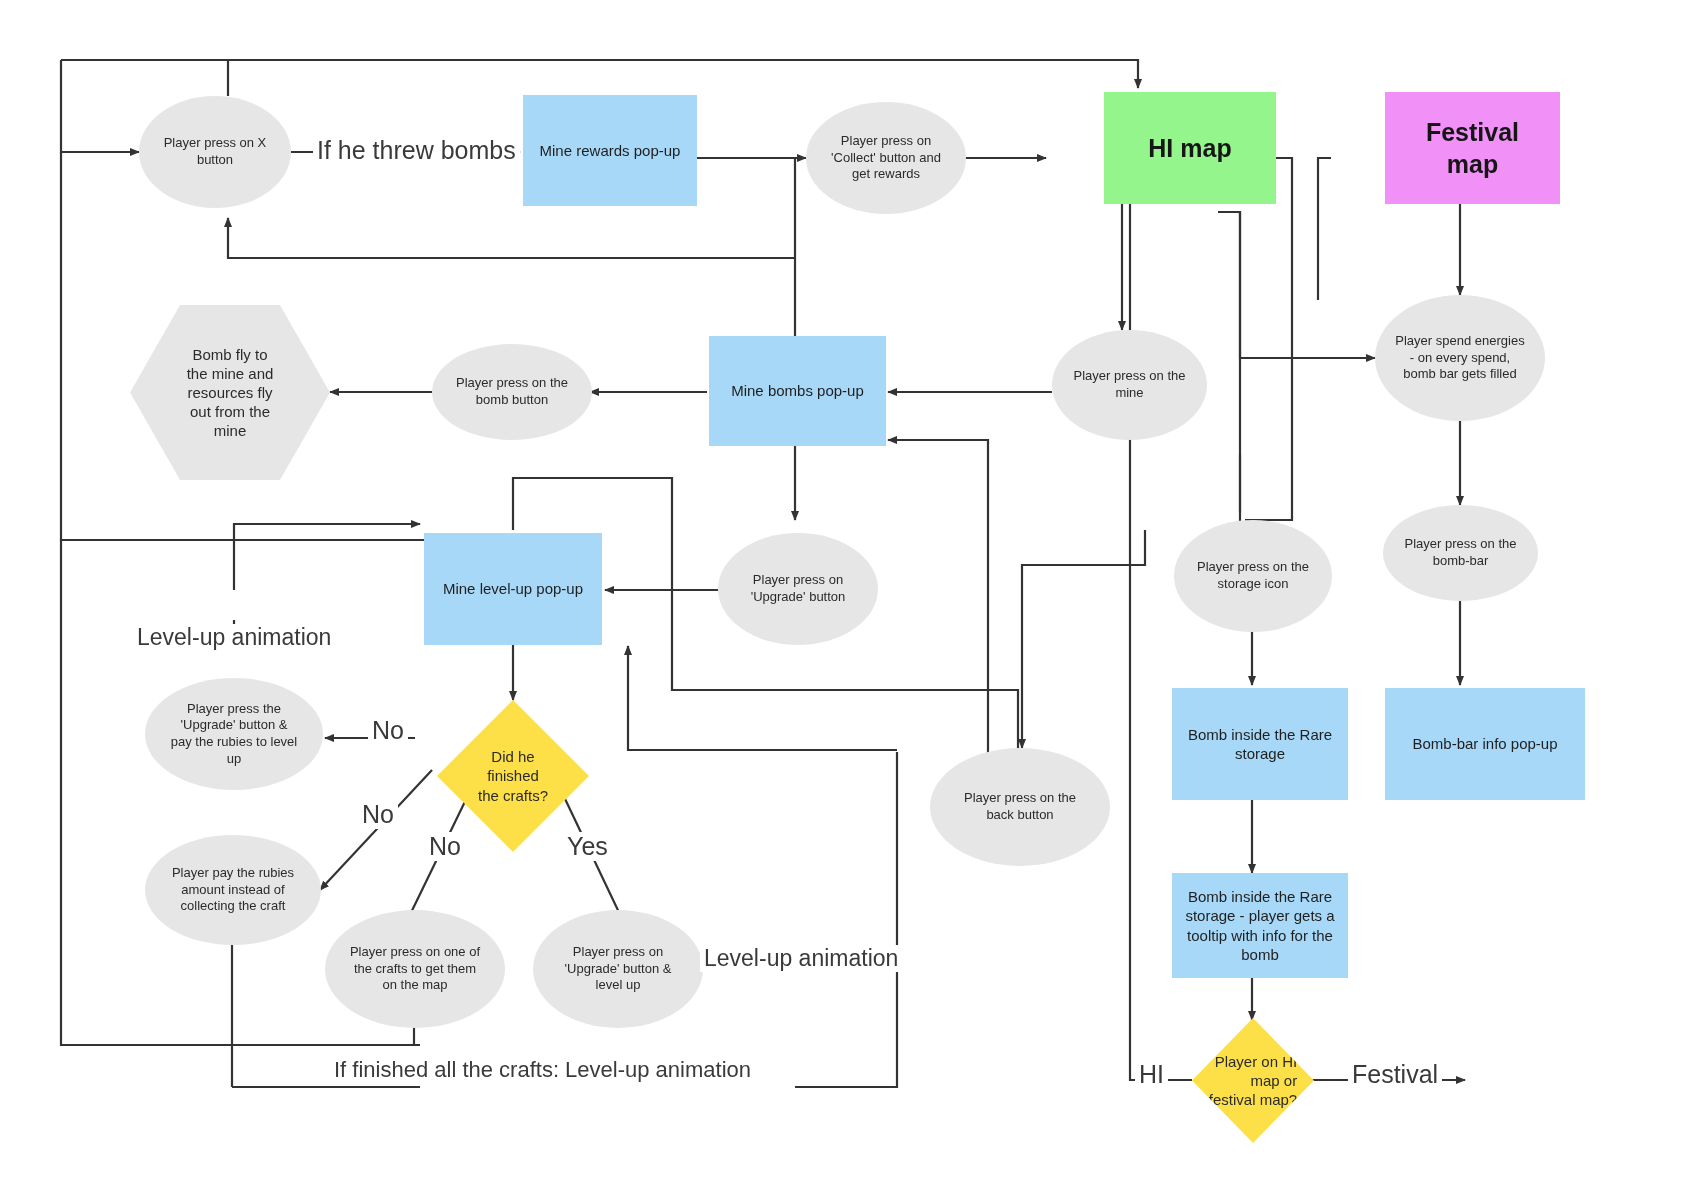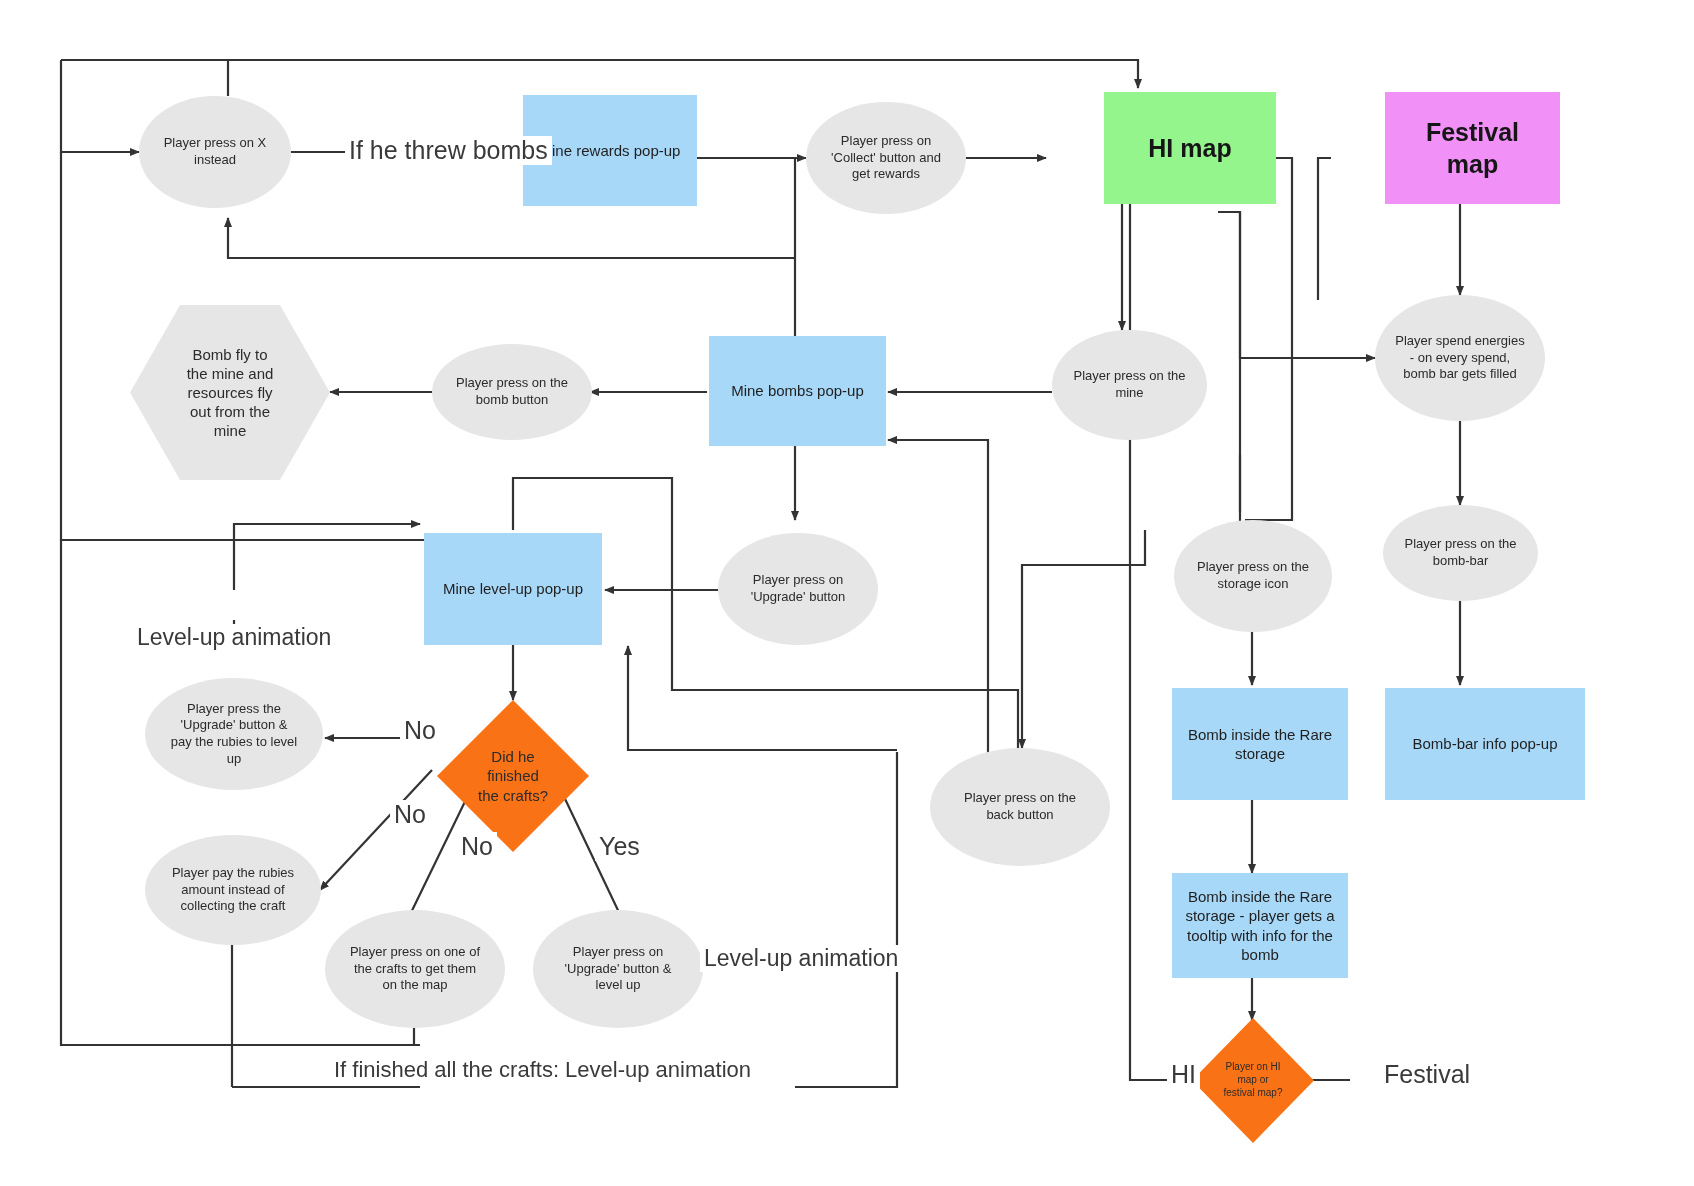--- a/index.html
+++ b/index.html
@@ -66,46 +66,45 @@
     font-weight: bold;
     color: #161616;
   }
   .sh-hex {
     background: #e6e6e6;
     font-size: 15px;
     color: #2b2b2b;
     clip-path: polygon(25% 0%, 75% 0%, 100% 50%, 75% 100%, 25% 100%, 0% 50%);
   }
   .sh-diamond {
-    background: #f97316;
+    background: #fde047;
     font-size: 15px;
     color: #2b2b2b;
     clip-path: polygon(50% 0%, 100% 50%, 50% 100%, 0% 50%);
   }
-  .sh-diamond.small-text { font-size: 10px; }
+  .sh-diamond.small-text { font-size: 15px; text-align: right; }
   
   .annot {
     position: absolute;
     font-size: 23px;
     color: #3a3a3a;
     white-space: nowrap;
     z-index: 3;
     background: #ffffff;
     padding: 0 4px;
   }
   .annot.sm { font-size: 22px; }
   .edge-label {
     position: absolute;
     font-size: 25px;
     color: #3a3a3a;
     white-space: nowrap;
     z-index: 3;
     background: #ffffff;
     padding: 0 4px;
-    margin-left: 32px;
   }
 </style>
 </head>
 <body>
 
 <div id="canvas">
 
   <svg id="edges" viewBox="0 0 1694 1186" width="1694" height="1186">
     <defs>
       <marker id="ah" markerWidth="10" markerHeight="8" refX="9" refY="4" orient="auto" markerUnits="userSpaceOnUse">
@@ -200,21 +199,21 @@
       <path d="M 414,930 L 414,1045"></path>
 
       <path d="M 232,1087 L 310,1087"></path>
       <path d="M 795,1087 L 897,1087 L 897,752"></path>
 
     </g>
   </svg>
 
   <div class="node sh-ellipse" style="left:139px; top:96px; width:152px; height:112px;">
     <span class="lbl">Player press on X
-instead</span>
+button</span>
   </div>
 
   <div class="node sh-rect-blue" style="left:523px; top:95px; width:174px; height:111px;">
     <span class="lbl">Mine rewards pop-up</span>
   </div>
 
   <div class="node sh-ellipse" style="left:806px; top:102px; width:160px; height:112px;">
     <span class="lbl">Player press on
 'Collect' button and
 get rewards</span>

